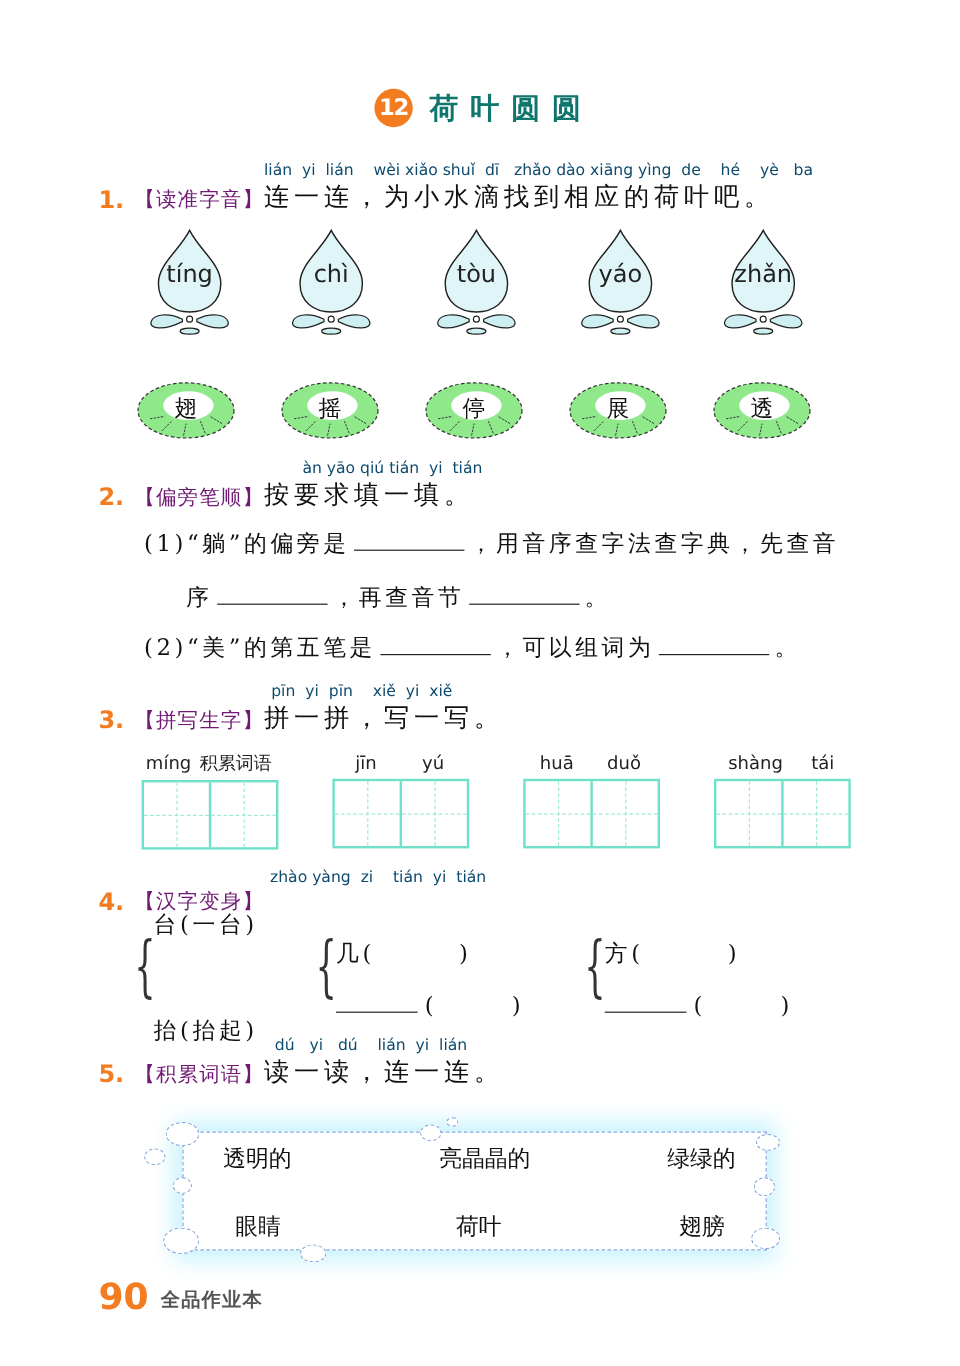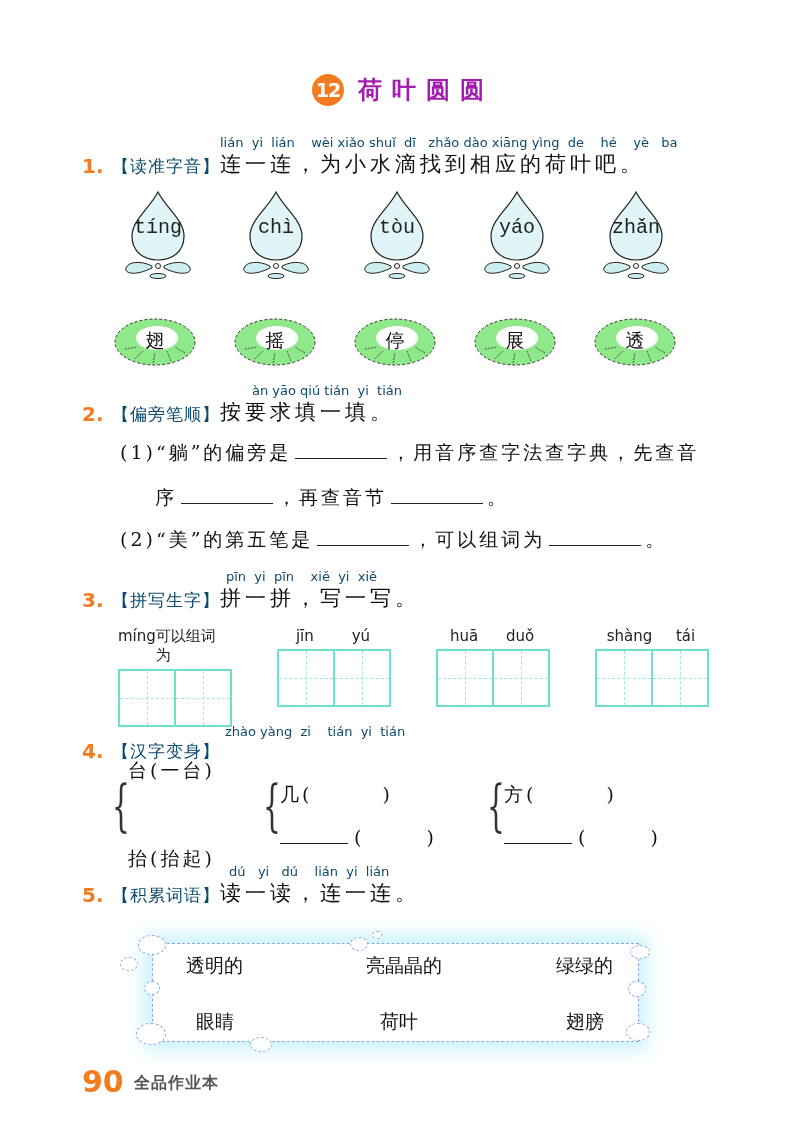--- a/index.html
+++ b/index.html
@@ -1,27 +1,27 @@
 <!DOCTYPE html>
 <html><head>
 <meta charset="utf-8">
 <style>
   html,body{margin:0;padding:0;background:#fff;}
   body{width:800px;height:1138px;position:relative;overflow:hidden;font-family:"DejaVu Sans","Liberation Sans",sans-serif;color:#111;}
   .abs{position:absolute;}
   .title{left:312px;top:74px;display:flex;align-items:center;gap:14px;}
   .num-circle{width:32px;height:32px;border-radius:50%;background:#f47c20;color:#fff;font-weight:bold;font-size:19px;display:flex;align-items:center;justify-content:center;letter-spacing:-1px;}
-  .title-text{color:#a21caf;font-size:24px;font-weight:bold;letter-spacing:10px;}
+  .title-text{color:#0f766e;font-size:24px;font-weight:bold;letter-spacing:10px;}
   .q-head{left:82px;display:flex;align-items:flex-end;}
   .q-num{color:#f47c20;font-weight:bold;font-size:20px;width:30px;}
-  .q-tag{color:#0c4a6e;font-family:"DejaVu Serif","Liberation Serif",serif;font-size:17px;letter-spacing:1px;}
+  .q-tag{color:#701a75;font-family:"DejaVu Serif","Liberation Serif",serif;font-size:17px;letter-spacing:1px;}
   .q-text{font-size:21px;font-weight:normal;letter-spacing:4px;}
   .pinyin{font-size:13px;color:#0c4a6e;letter-spacing:0;white-space:pre;}
   .drop{width:72px;height:90px;}
-  .drop-label{position:absolute;left:0;width:72px;top:26px;text-align:center;font-size:20px;color:#222;font-family:Liberation Mono, monospace;}
+  .drop-label{position:absolute;left:0;width:72px;top:26px;text-align:center;font-size:20px;color:#222;}
   .leaf{width:84px;height:50px;}
   .leaf-label{position:absolute;left:0;width:84px;top:11px;text-align:center;font-family:"DejaVu Serif","Liberation Serif",serif;font-size:19px;}
   .serif{font-family:"DejaVu Serif","Liberation Serif",serif;font-size:19px;letter-spacing:3px;}
   .blank{display:inline-block;border-bottom:1px solid #222;width:92px;height:18px;vertical-align:baseline;margin:0 4px;}
   .grid-box{display:flex;border:2px solid #6fe0c9;}
   .cell{width:54px;height:54px;position:relative;}
   .cell + .cell{border-left:2px solid #6fe0c9;}
   .cell::before{content:"";position:absolute;left:0;right:0;top:50%;border-top:1px dashed #9fe9d8;}
   .cell::after{content:"";position:absolute;top:0;bottom:0;left:50%;border-left:1px dashed #9fe9d8;}
   .py-pair{display:flex;justify-content:space-around;font-size:15px;color:#222;width:112px;}
@@ -154,21 +154,21 @@
 
 <div class="abs pinyin" style="left:226px;top:569px;">pīn  yi  pīn    xiě  yi  xiě</div>
 <div class="abs q-head" style="top:584px;">
   <span class="q-num">3.</span>
   <span class="q-tag">【拼写生字】</span>
   <span class="q-text">拼一拼，写一写。</span>
 </div>
 <div class="abs" style="left:118px;top:627px;">
   <div class="py-pair">
       <span>míng</span>
-      <span>可以组词为</span>
+      <span>积累词语</span>
     </div>
   <div class="grid-box" style="margin-top:4px;">
       <div class="cell"></div>
       <div class="cell"></div>
     </div>
 </div>
 <div class="abs" style="left:277px;top:627px;">
   <div class="py-pair">
       <span>jīn</span>
       <span>yú</span>

